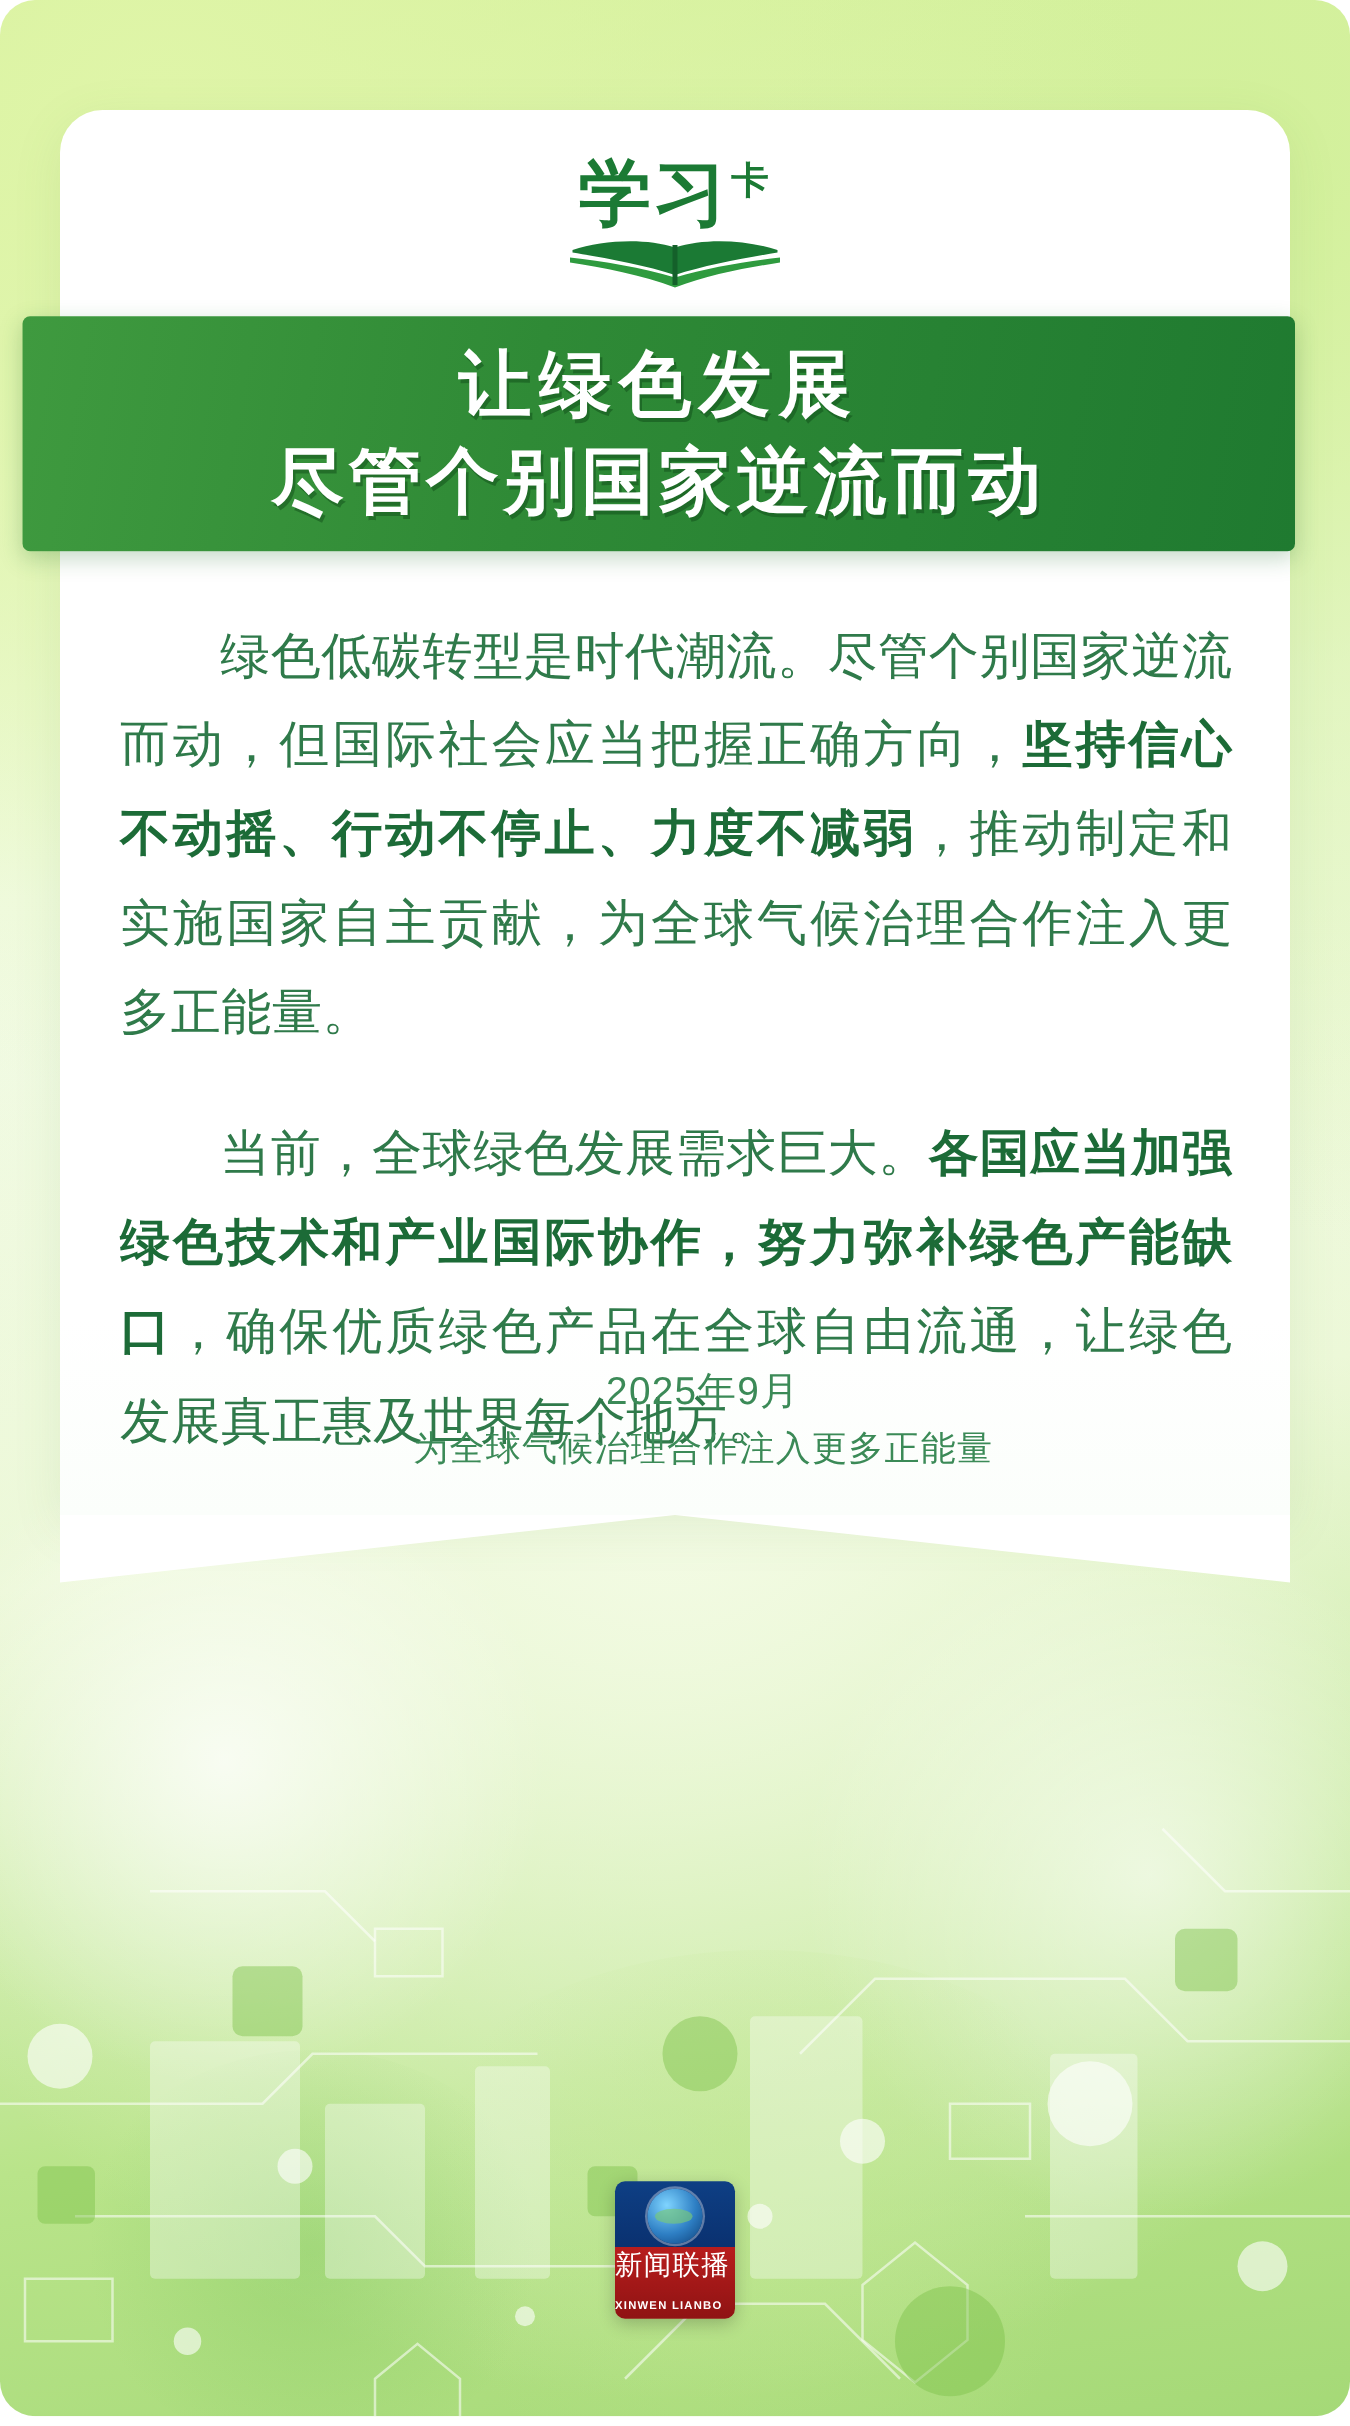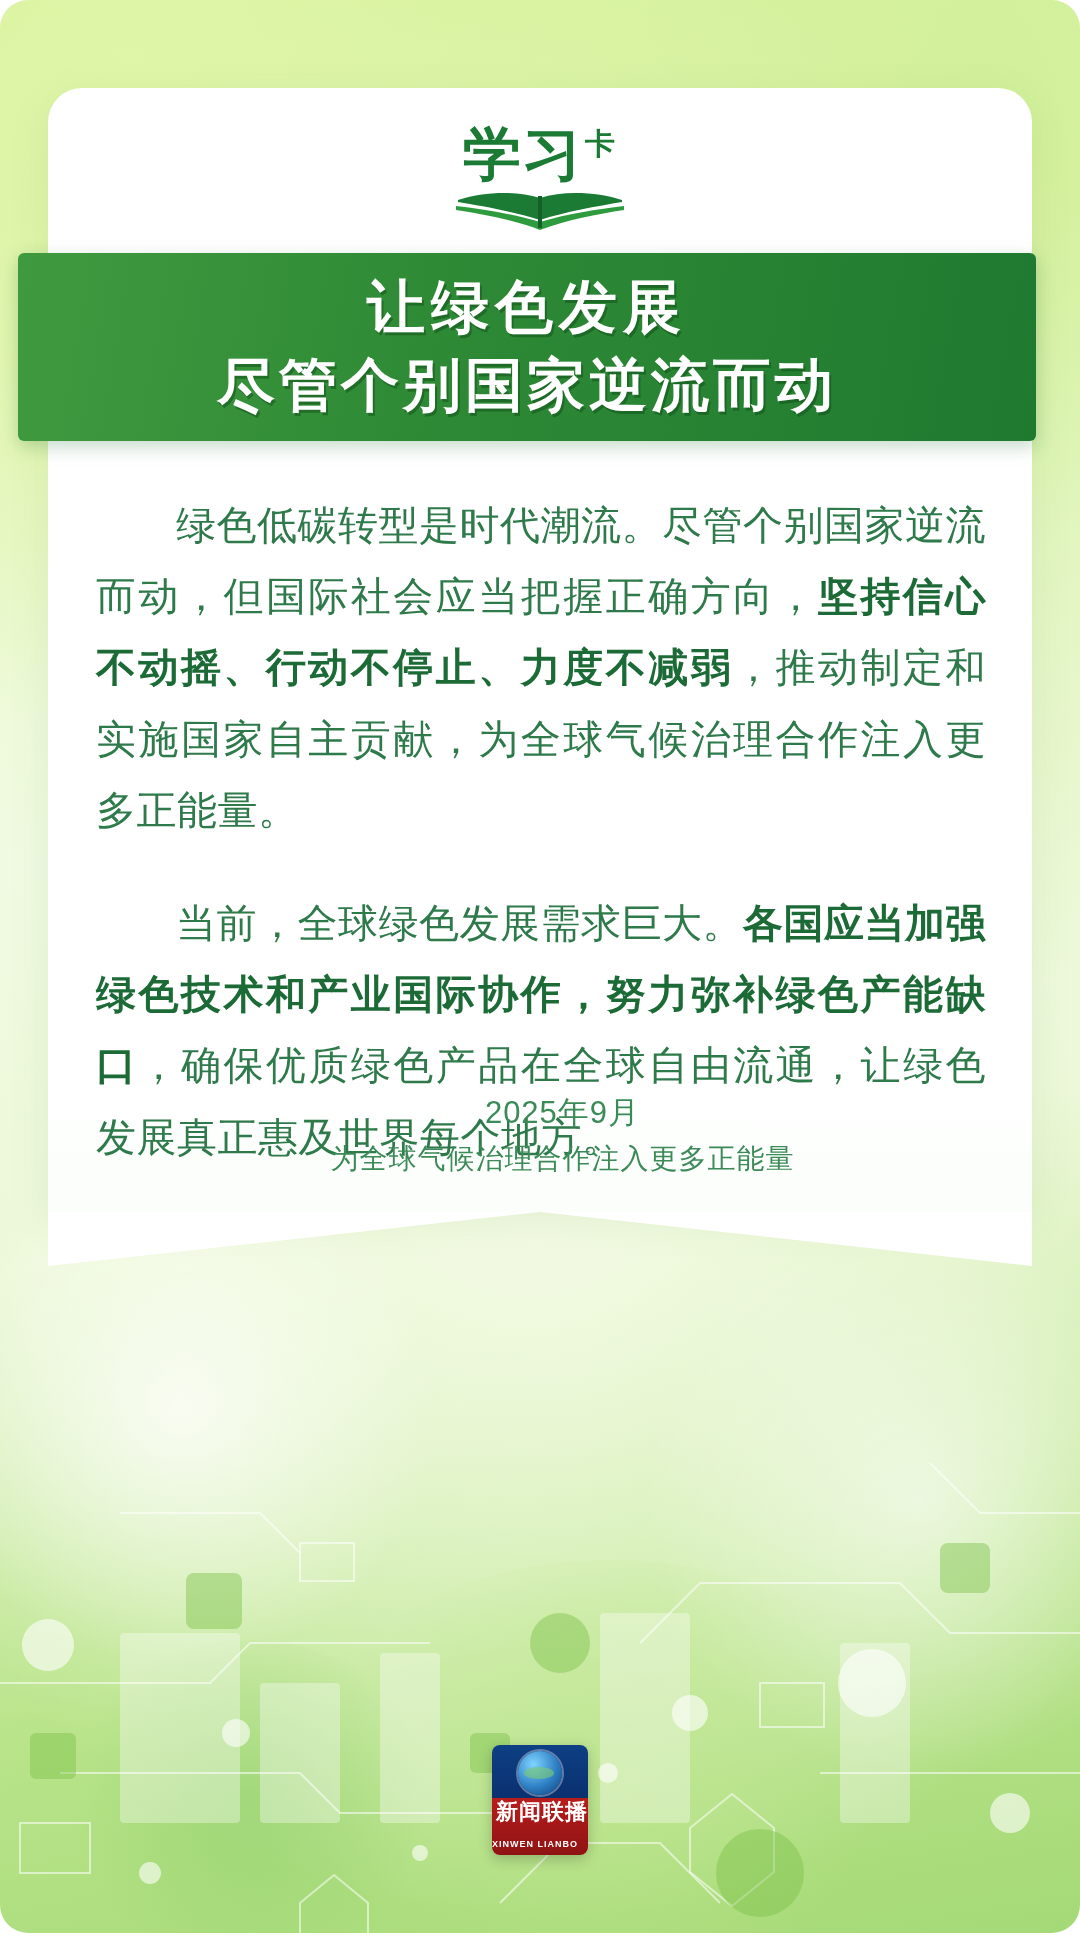--- a/index.html
+++ b/index.html
@@ -209,23 +209,23 @@
     position: absolute;
     left: 6px; top: 16px;
     width: 30px; height: 12px;
     background: rgba(120,200,120,.65);
     border-radius: 50%;
   }
   .badge .b-cn {
     position: absolute;
     left: 0; right: 0;
     top: 52px;
-    text-align: right;
+    text-align: left;
     color: #fff;
-    font-weight: 700;
+    font-weight: 400;
     font-size: 22px;
     letter-spacing: 1px;
     font-family: "Liberation Serif", serif;
   }
   .badge .b-en {
     position: absolute;
     left: 0; right: 0;
     bottom: 6px;
     text-align: left;
     color: #ffffff;

